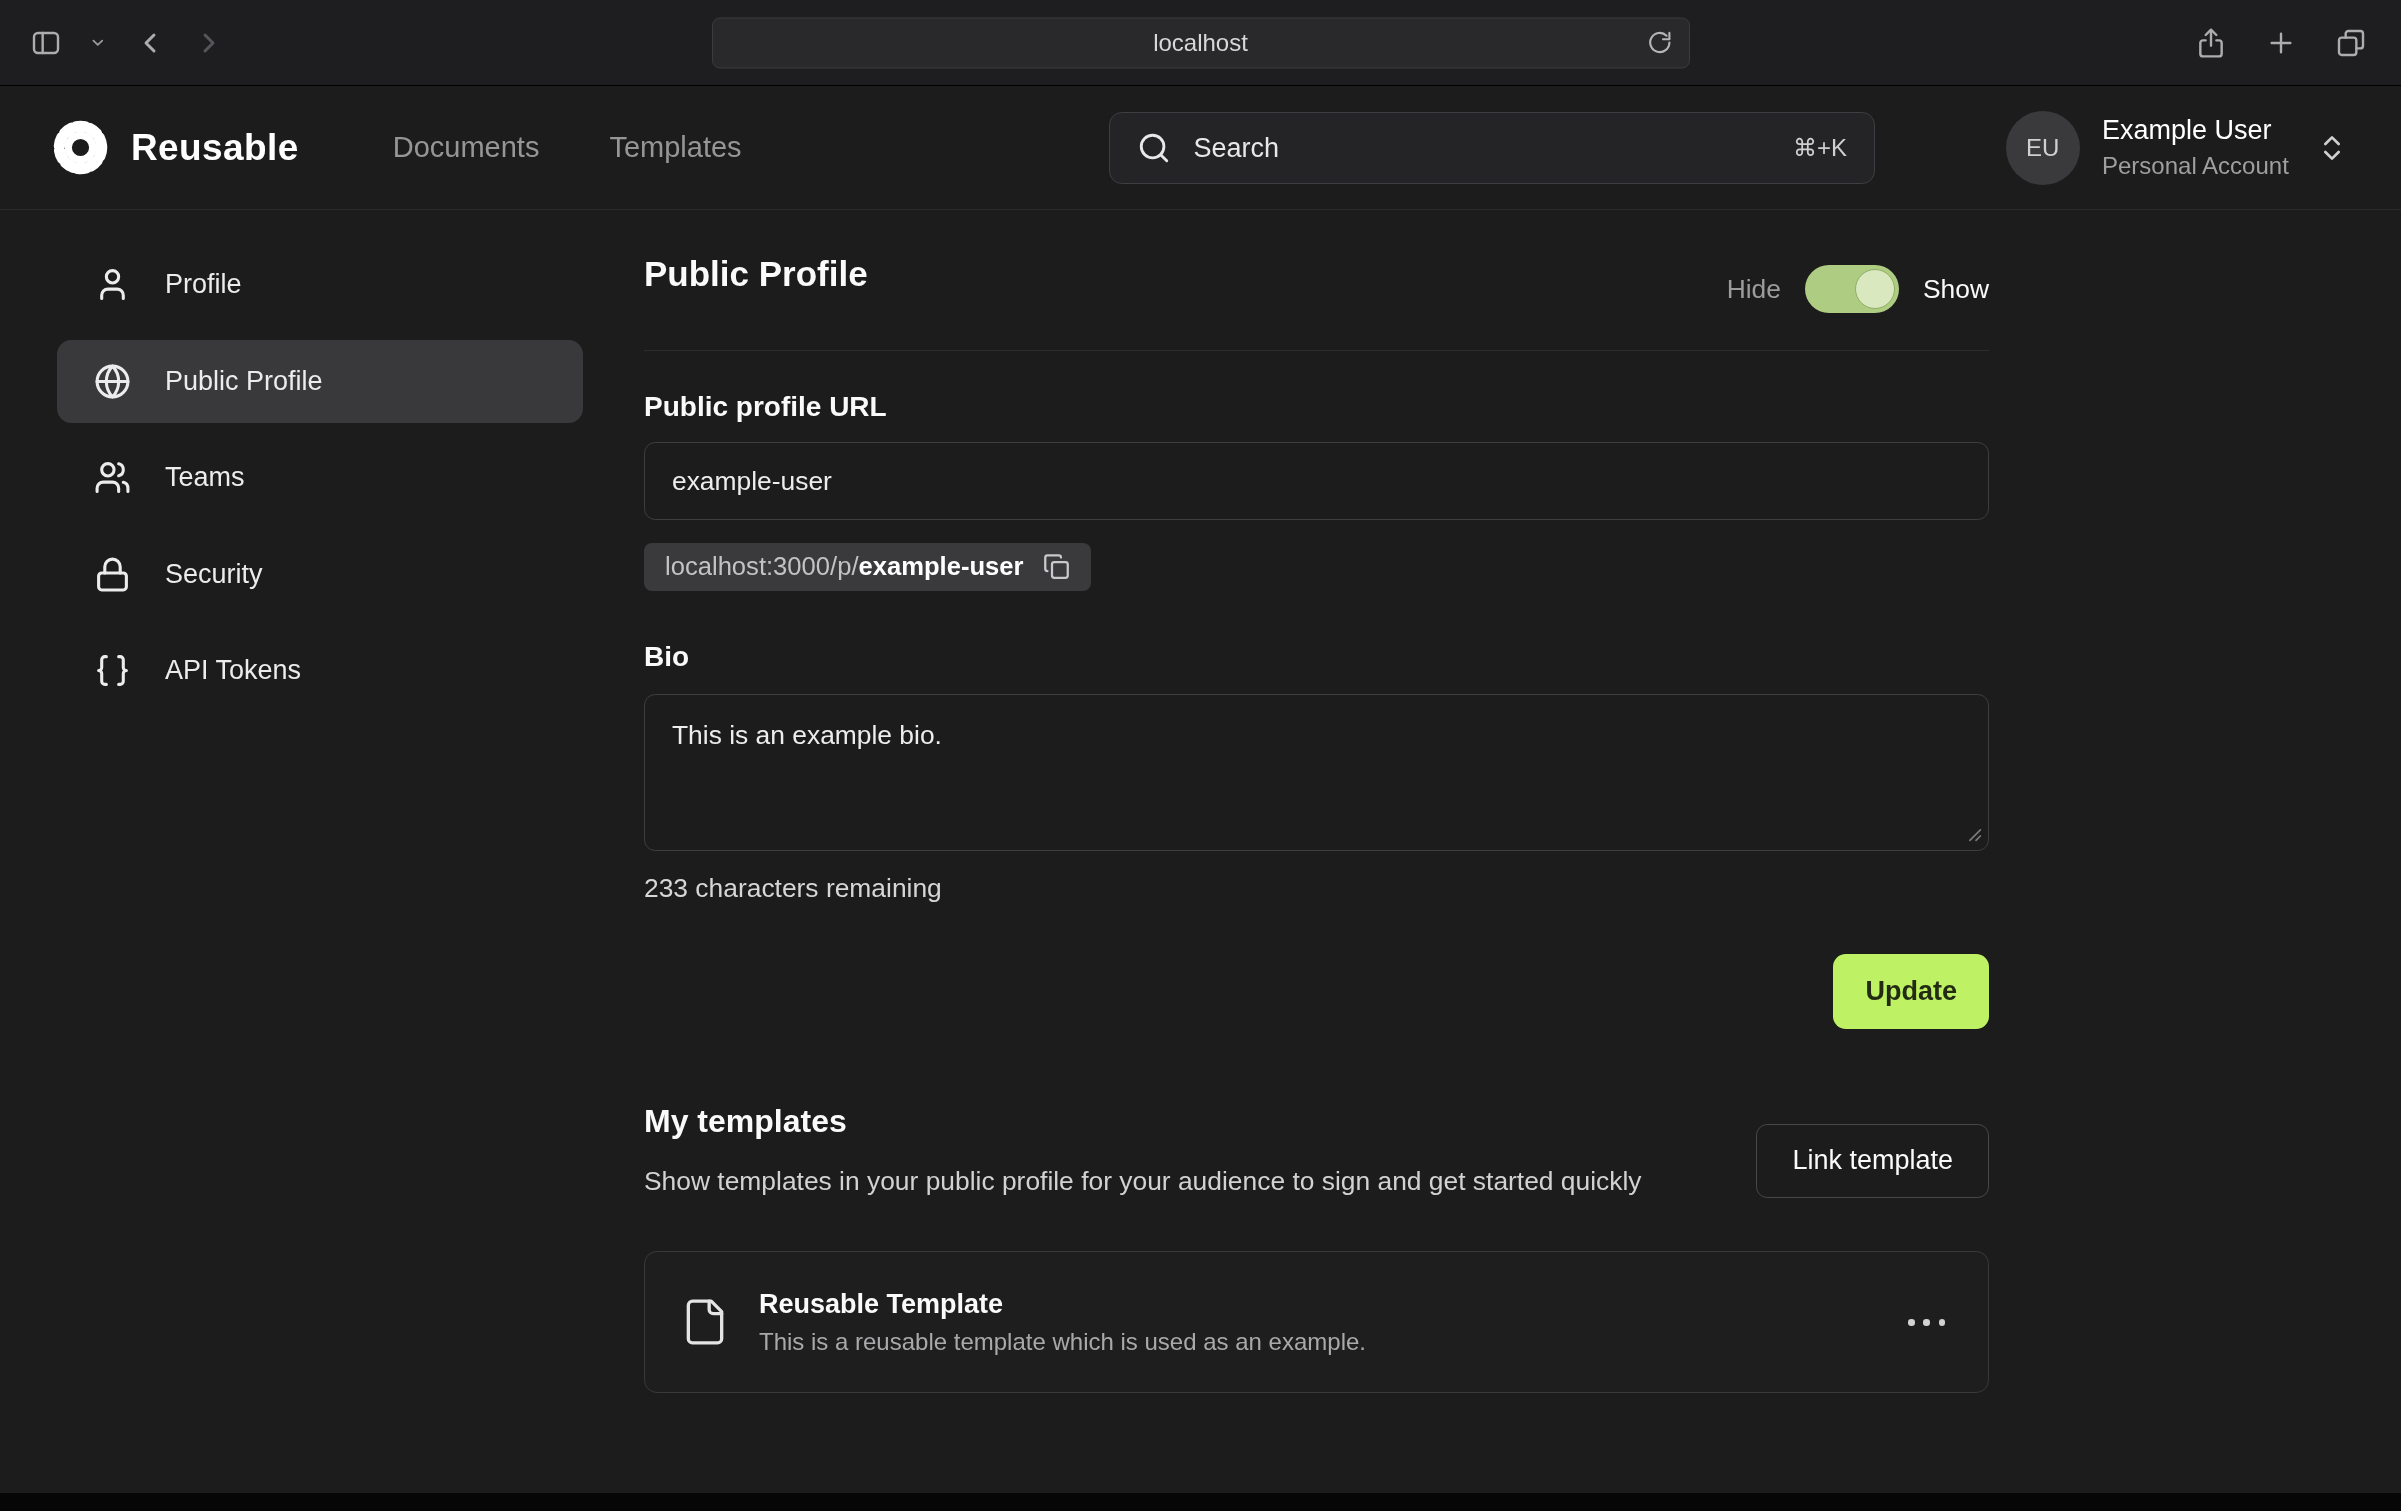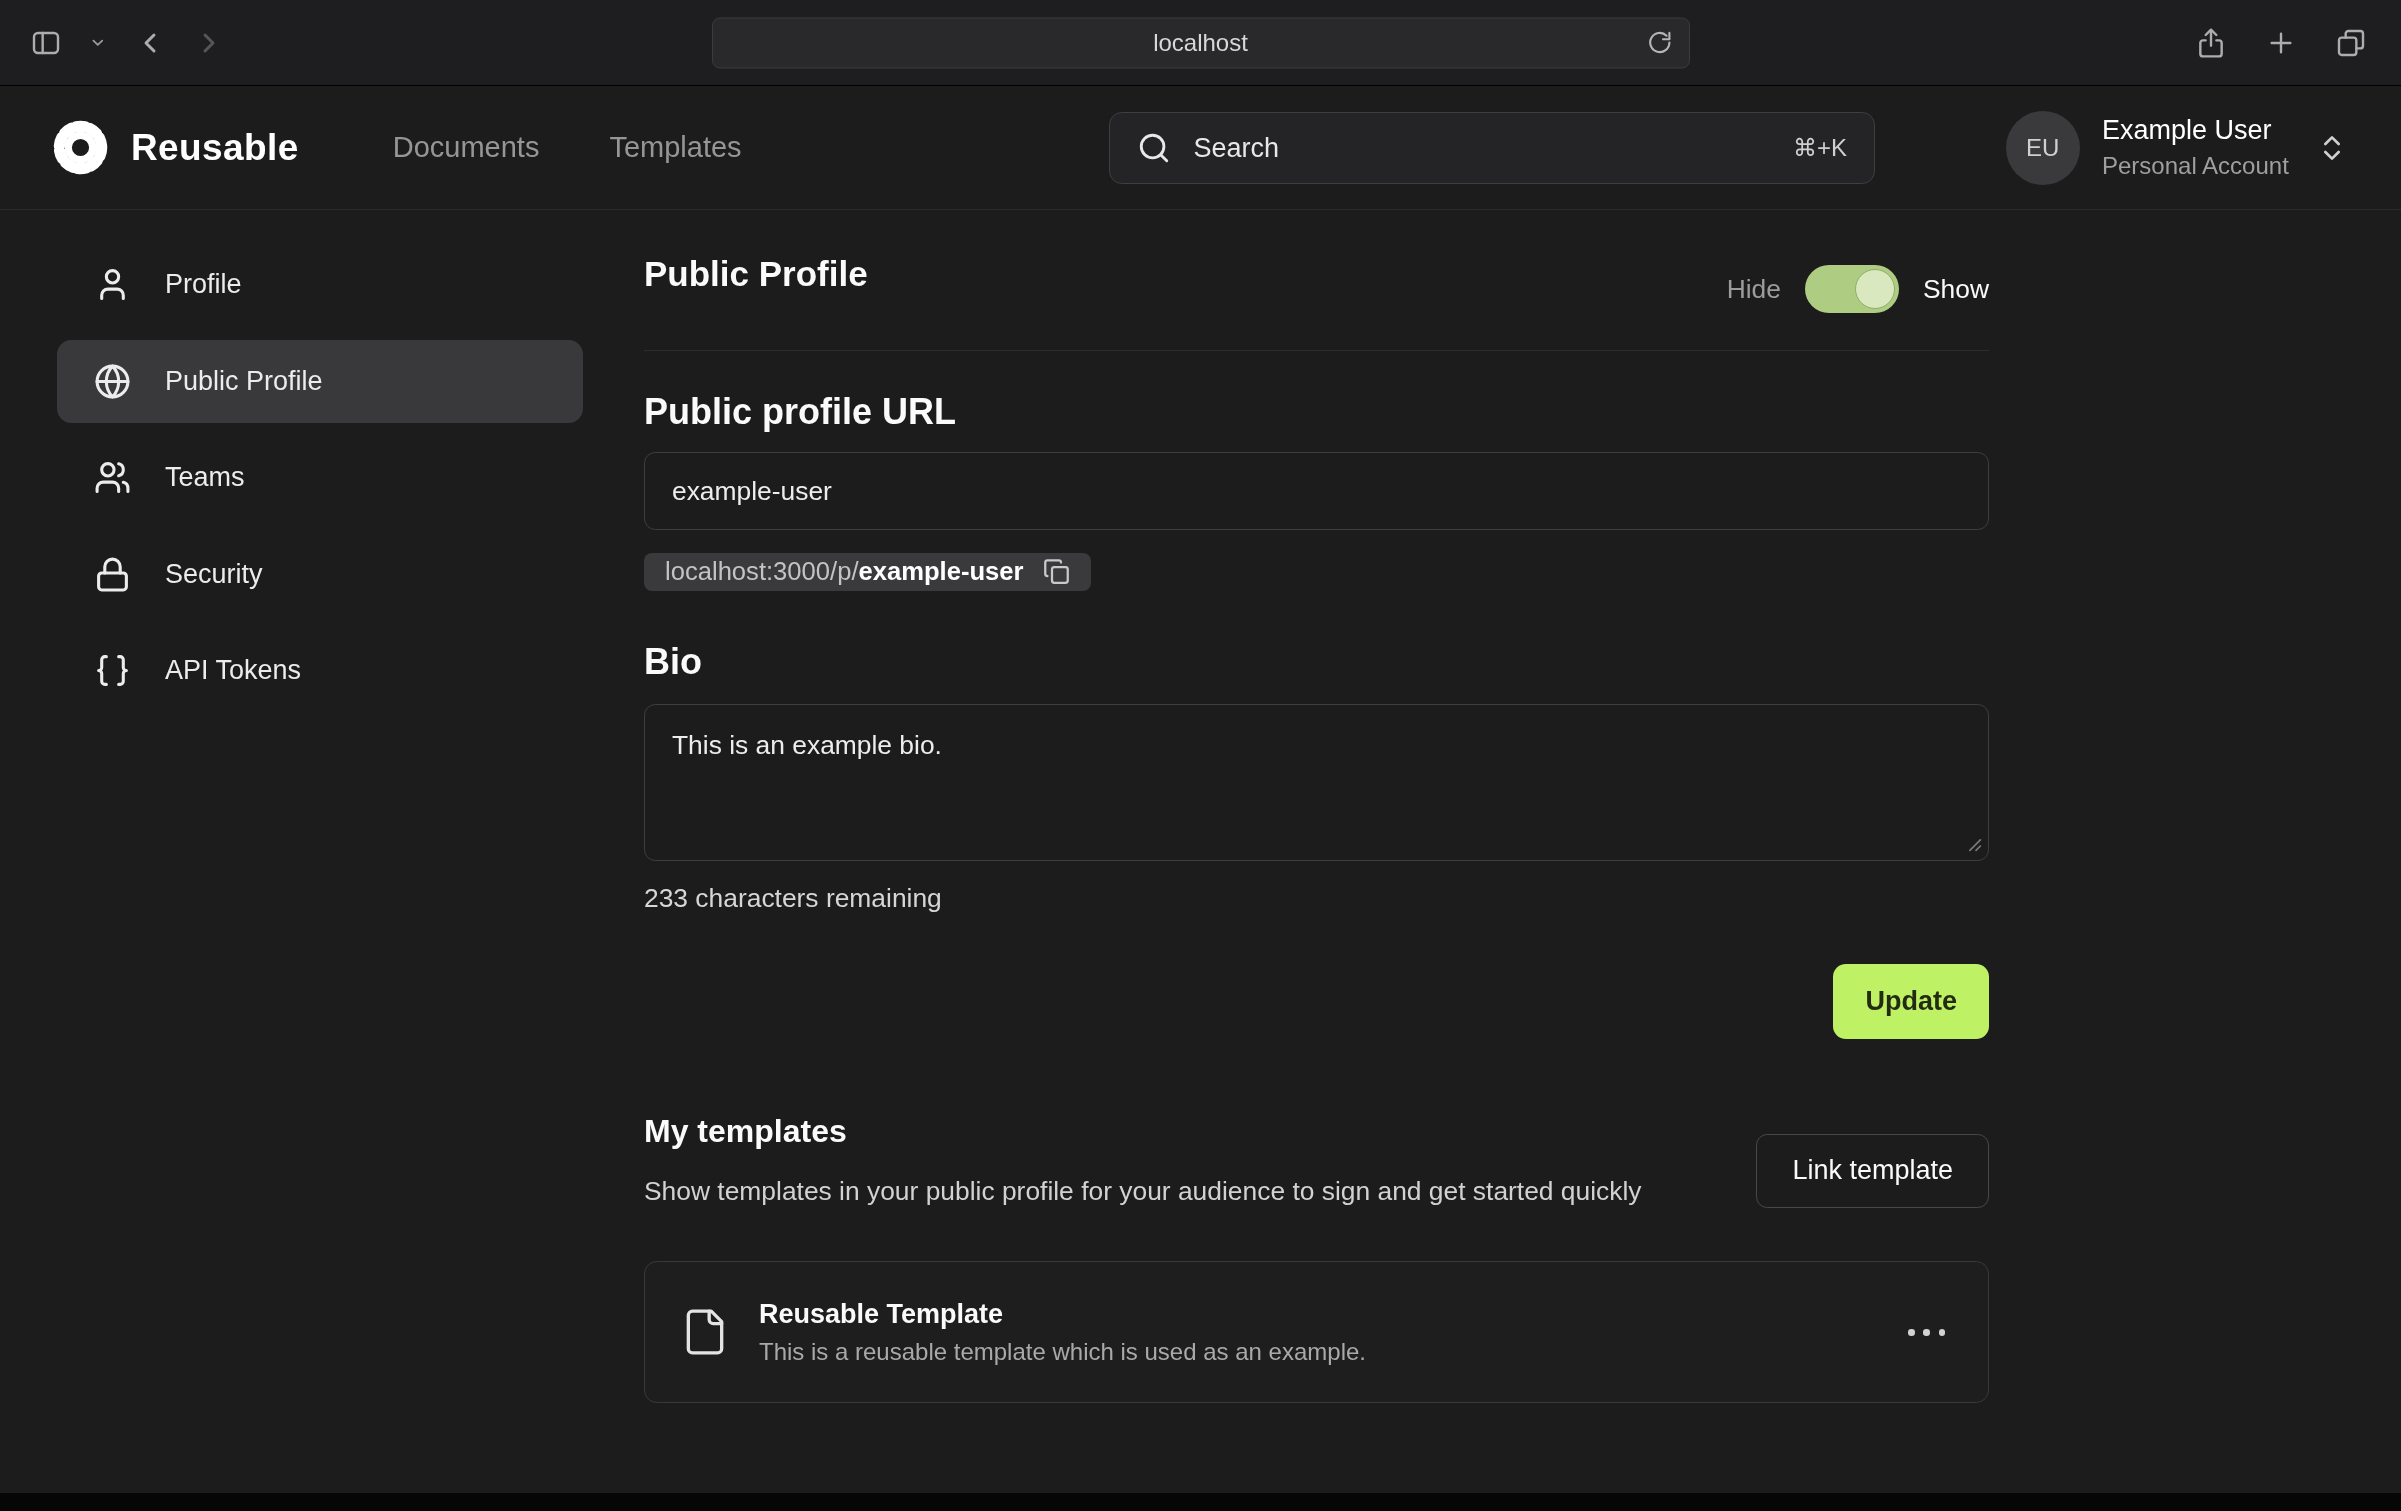--- a/index.html
+++ b/index.html
@@ -80,32 +80,32 @@
   .vis-off { color: #9c9c9c; font-size: 26.4px; }
   .vis-on { color: #fafafa; font-size: 26.4px; }
   .switch { width: 94px; height: 48px; border-radius: 799px; background: #aecd82; position: relative; cursor: pointer; }
   .switch-thumb {
     position: absolute; right: 4px; top: 4px; width: 40px; height: 40px;
     border-radius: 50%; background: #d9e8be; border: 1.6px solid #8fae66;
   }
 
   .divider { border: none; border-top: 0.8px solid #2d2d2f; margin-top: 37px; }
 
-  .field-label { margin-top: 40px; font-size: 36px; font-weight: 700; color: #fafafa; }
+  .field-label { margin-top: 40px; font-size: 28px; font-weight: 700; color: #fafafa; }
   .field-label.mt-lg { margin-top: 50px; }
 
   .text-input {
     margin-top: 19px; width: 100%; height: 78px; display: block;
     background: transparent; border: 0.8px solid #3e3e42; border-radius: 11.2px;
     color: #ededed; font-size: 26.4px; padding: 0 27px; font-family: inherit; outline: none;
   }
 
   .url-pill {
     margin-top: 22.4px; display: inline-flex; align-items: center; gap: 19px;
-    height: 38px; background: #3a3a3d; border-radius: 8px; padding: 0 21px;
+    height: 48px; background: #3a3a3d; border-radius: 8px; padding: 0 21px;
     font-size: 25.6px; color: #c3c3c5; cursor: pointer;
   }
   .url-pill b { color: #fff; font-weight: 700; }
   .copy-icon { color: #c9c9cb; }
 
   .bio-wrap { position: relative; margin-top: 21px; }
   .bio-textarea {
     width: 100%; height: 157px; display: block;
     background: transparent; border: 0.8px solid #3e3e42; border-radius: 11.2px;
     color: #ededed; font-size: 26.4px; padding: 22.4px 27px; resize: none;

